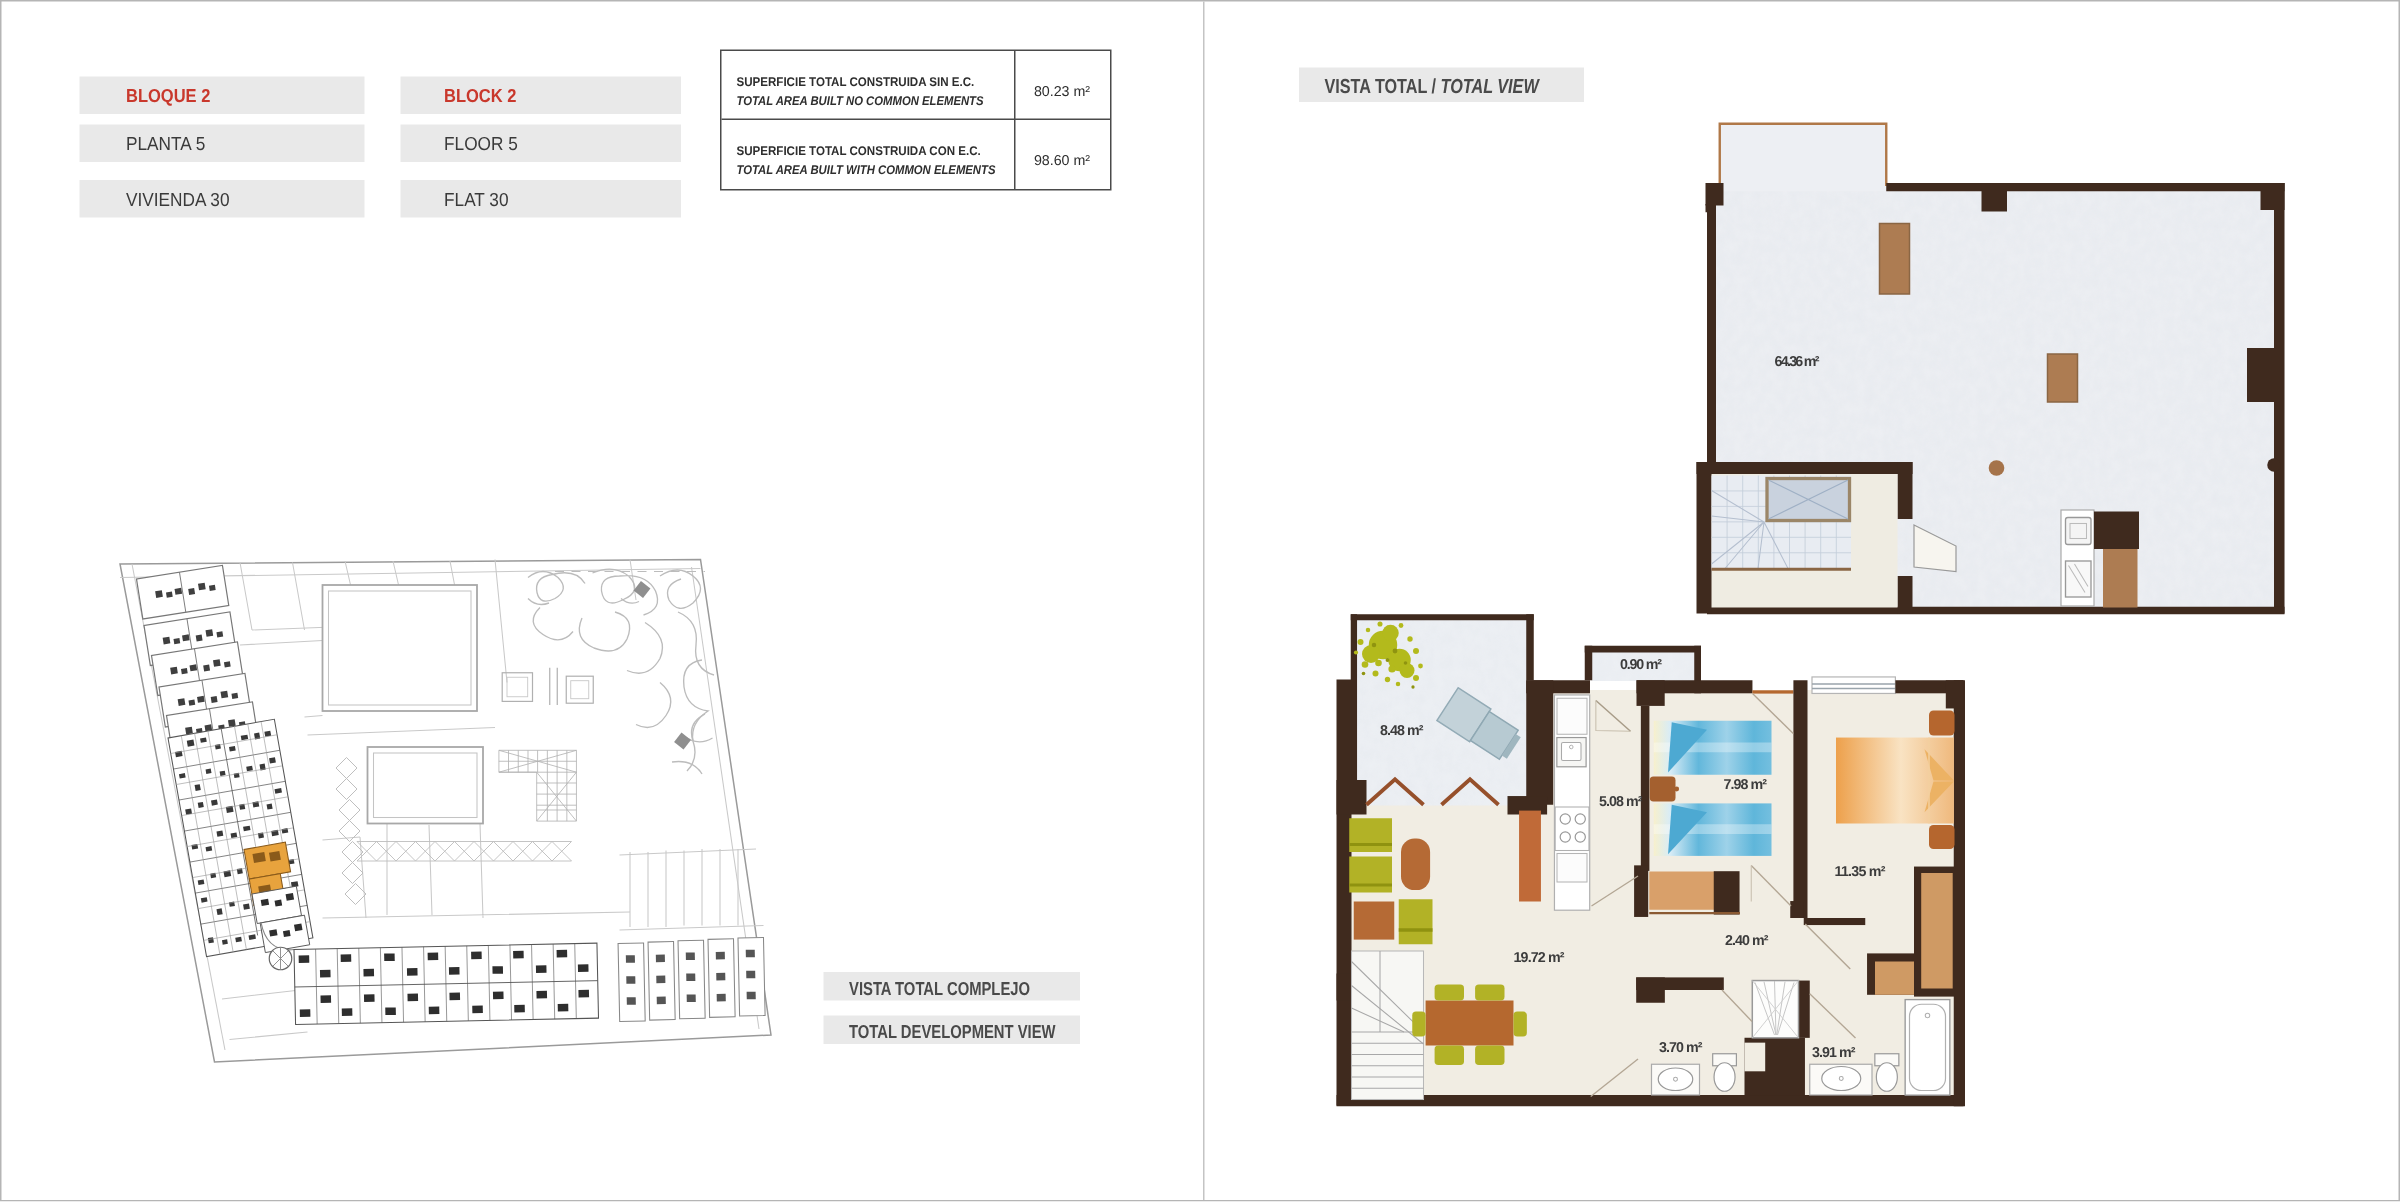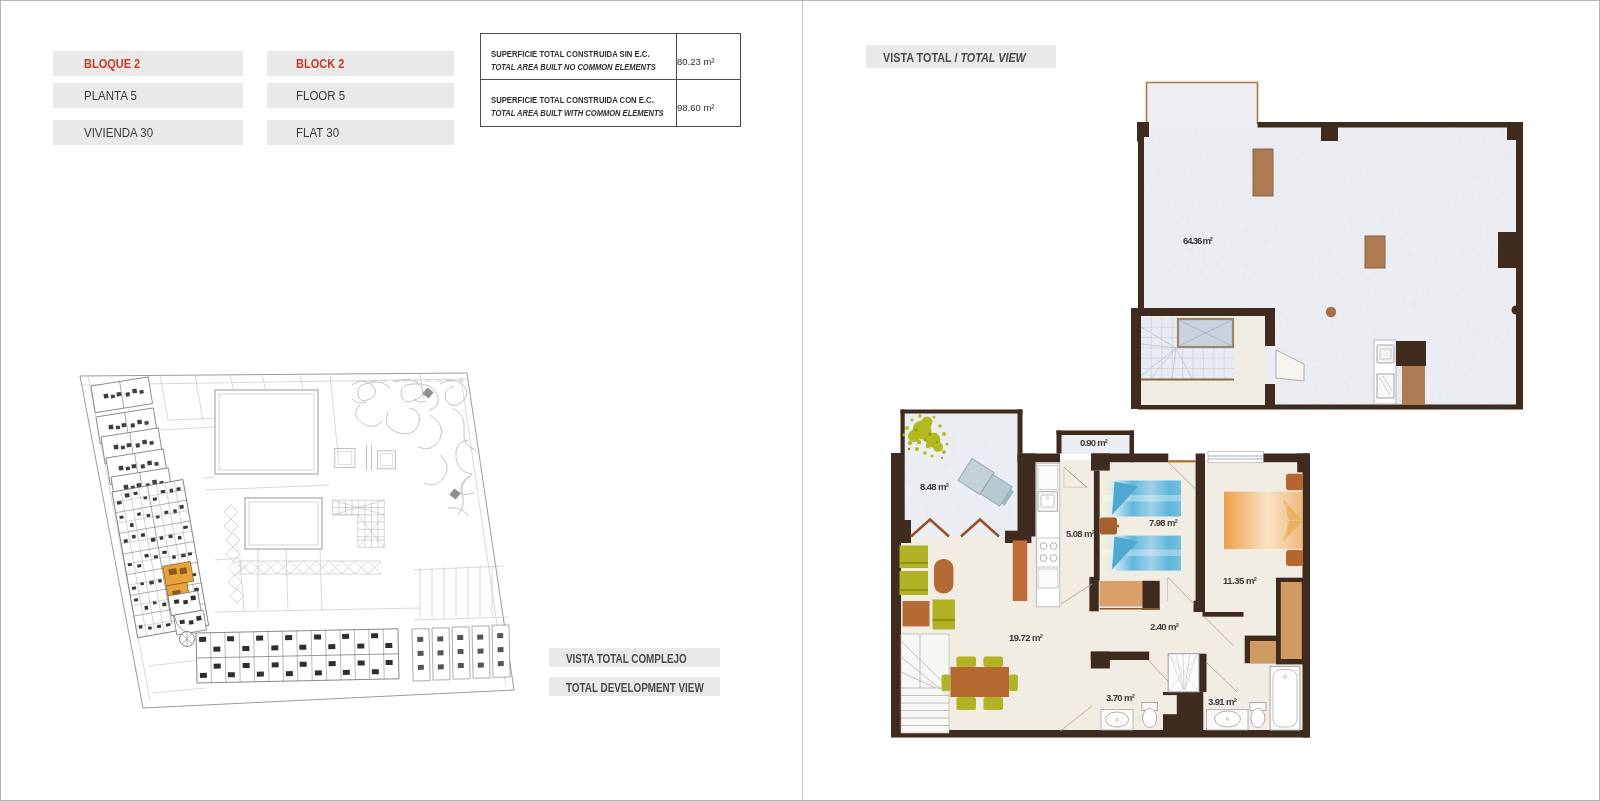--- a/index.html
+++ b/index.html
@@ -38,27 +38,27 @@
 <div class="abs" style="left:480px;top:33px;width:259px;height:92px;border:1px solid #4a4a4a;">
 
   <div class="abs" style="left:0;top:45px;width:259px;height:1px;background:#4a4a4a;"></div>
 
   <div class="abs" style="left:195px;top:0;width:1px;height:92px;background:#4a4a4a;"></div>
 
   <div class="abs" style="left:10px;top:15px;font-size:8.4px;font-weight:bold;color:#2e2e2e;transform:scaleX(0.92);transform-origin:left top;white-space:nowrap;">SUPERFICIE TOTAL CONSTRUIDA SIN E.C.</div>
 
   <div class="abs" style="left:10px;top:28px;font-size:8.4px;font-style:italic;font-weight:bold;color:#2e2e2e;transform:scaleX(0.9);transform-origin:left top;white-space:nowrap;">TOTAL AREA BUILT NO COMMON ELEMENTS</div>
 
-  <div class="abs" style="left:196px;top:22px;width:62px;font-size:9.5px;color:#2e2e2e;">80.23 m²</div>
+  <div class="abs" style="left:196px;top:22px;width:62px;text-align:center;font-size:9.5px;color:#2e2e2e;">80.23 m²</div>
 
   <div class="abs" style="left:10px;top:61px;font-size:8.4px;font-weight:bold;color:#2e2e2e;transform:scaleX(0.92);transform-origin:left top;white-space:nowrap;">SUPERFICIE TOTAL CONSTRUIDA CON E.C.</div>
 
   <div class="abs" style="left:10px;top:74px;font-size:8.4px;font-style:italic;font-weight:bold;color:#2e2e2e;transform:scaleX(0.9);transform-origin:left top;white-space:nowrap;">TOTAL AREA BUILT WITH COMMON ELEMENTS</div>
 
-  <div class="abs" style="left:196px;top:68px;width:62px;font-size:9.5px;color:#2e2e2e;">98.60 m²</div>
+  <div class="abs" style="left:196px;top:68px;width:62px;text-align:center;font-size:9.5px;color:#2e2e2e;">98.60 m²</div>
 </div>
 
 <div class="bar" style="left:549px;top:648px;width:171px;height:19px;"></div>
 <div class="abs lbl" style="left:566px;top:652px;font-size:12.5px;color:#4a4a4a;transform:scaleX(0.79);transform-origin:left top;white-space:nowrap;">VISTA TOTAL COMPLEJO</div>
 
 <div class="bar" style="left:549px;top:677px;width:171px;height:19px;"></div>
 <div class="abs lbl" style="left:566px;top:681px;font-size:12.5px;color:#4a4a4a;transform:scaleX(0.79);transform-origin:left top;white-space:nowrap;">TOTAL DEVELOPMENT VIEW</div>
 
 <div class="bar" style="left:866px;top:45px;width:190px;height:23px;"></div>
 <div class="abs lbl" style="left:883px;top:50px;font-size:13.5px;color:#4a4a4a;transform:scaleX(0.8);transform-origin:left top;white-space:nowrap;">VISTA TOTAL / <span style="font-style:italic;">TOTAL VIEW</span></div>

